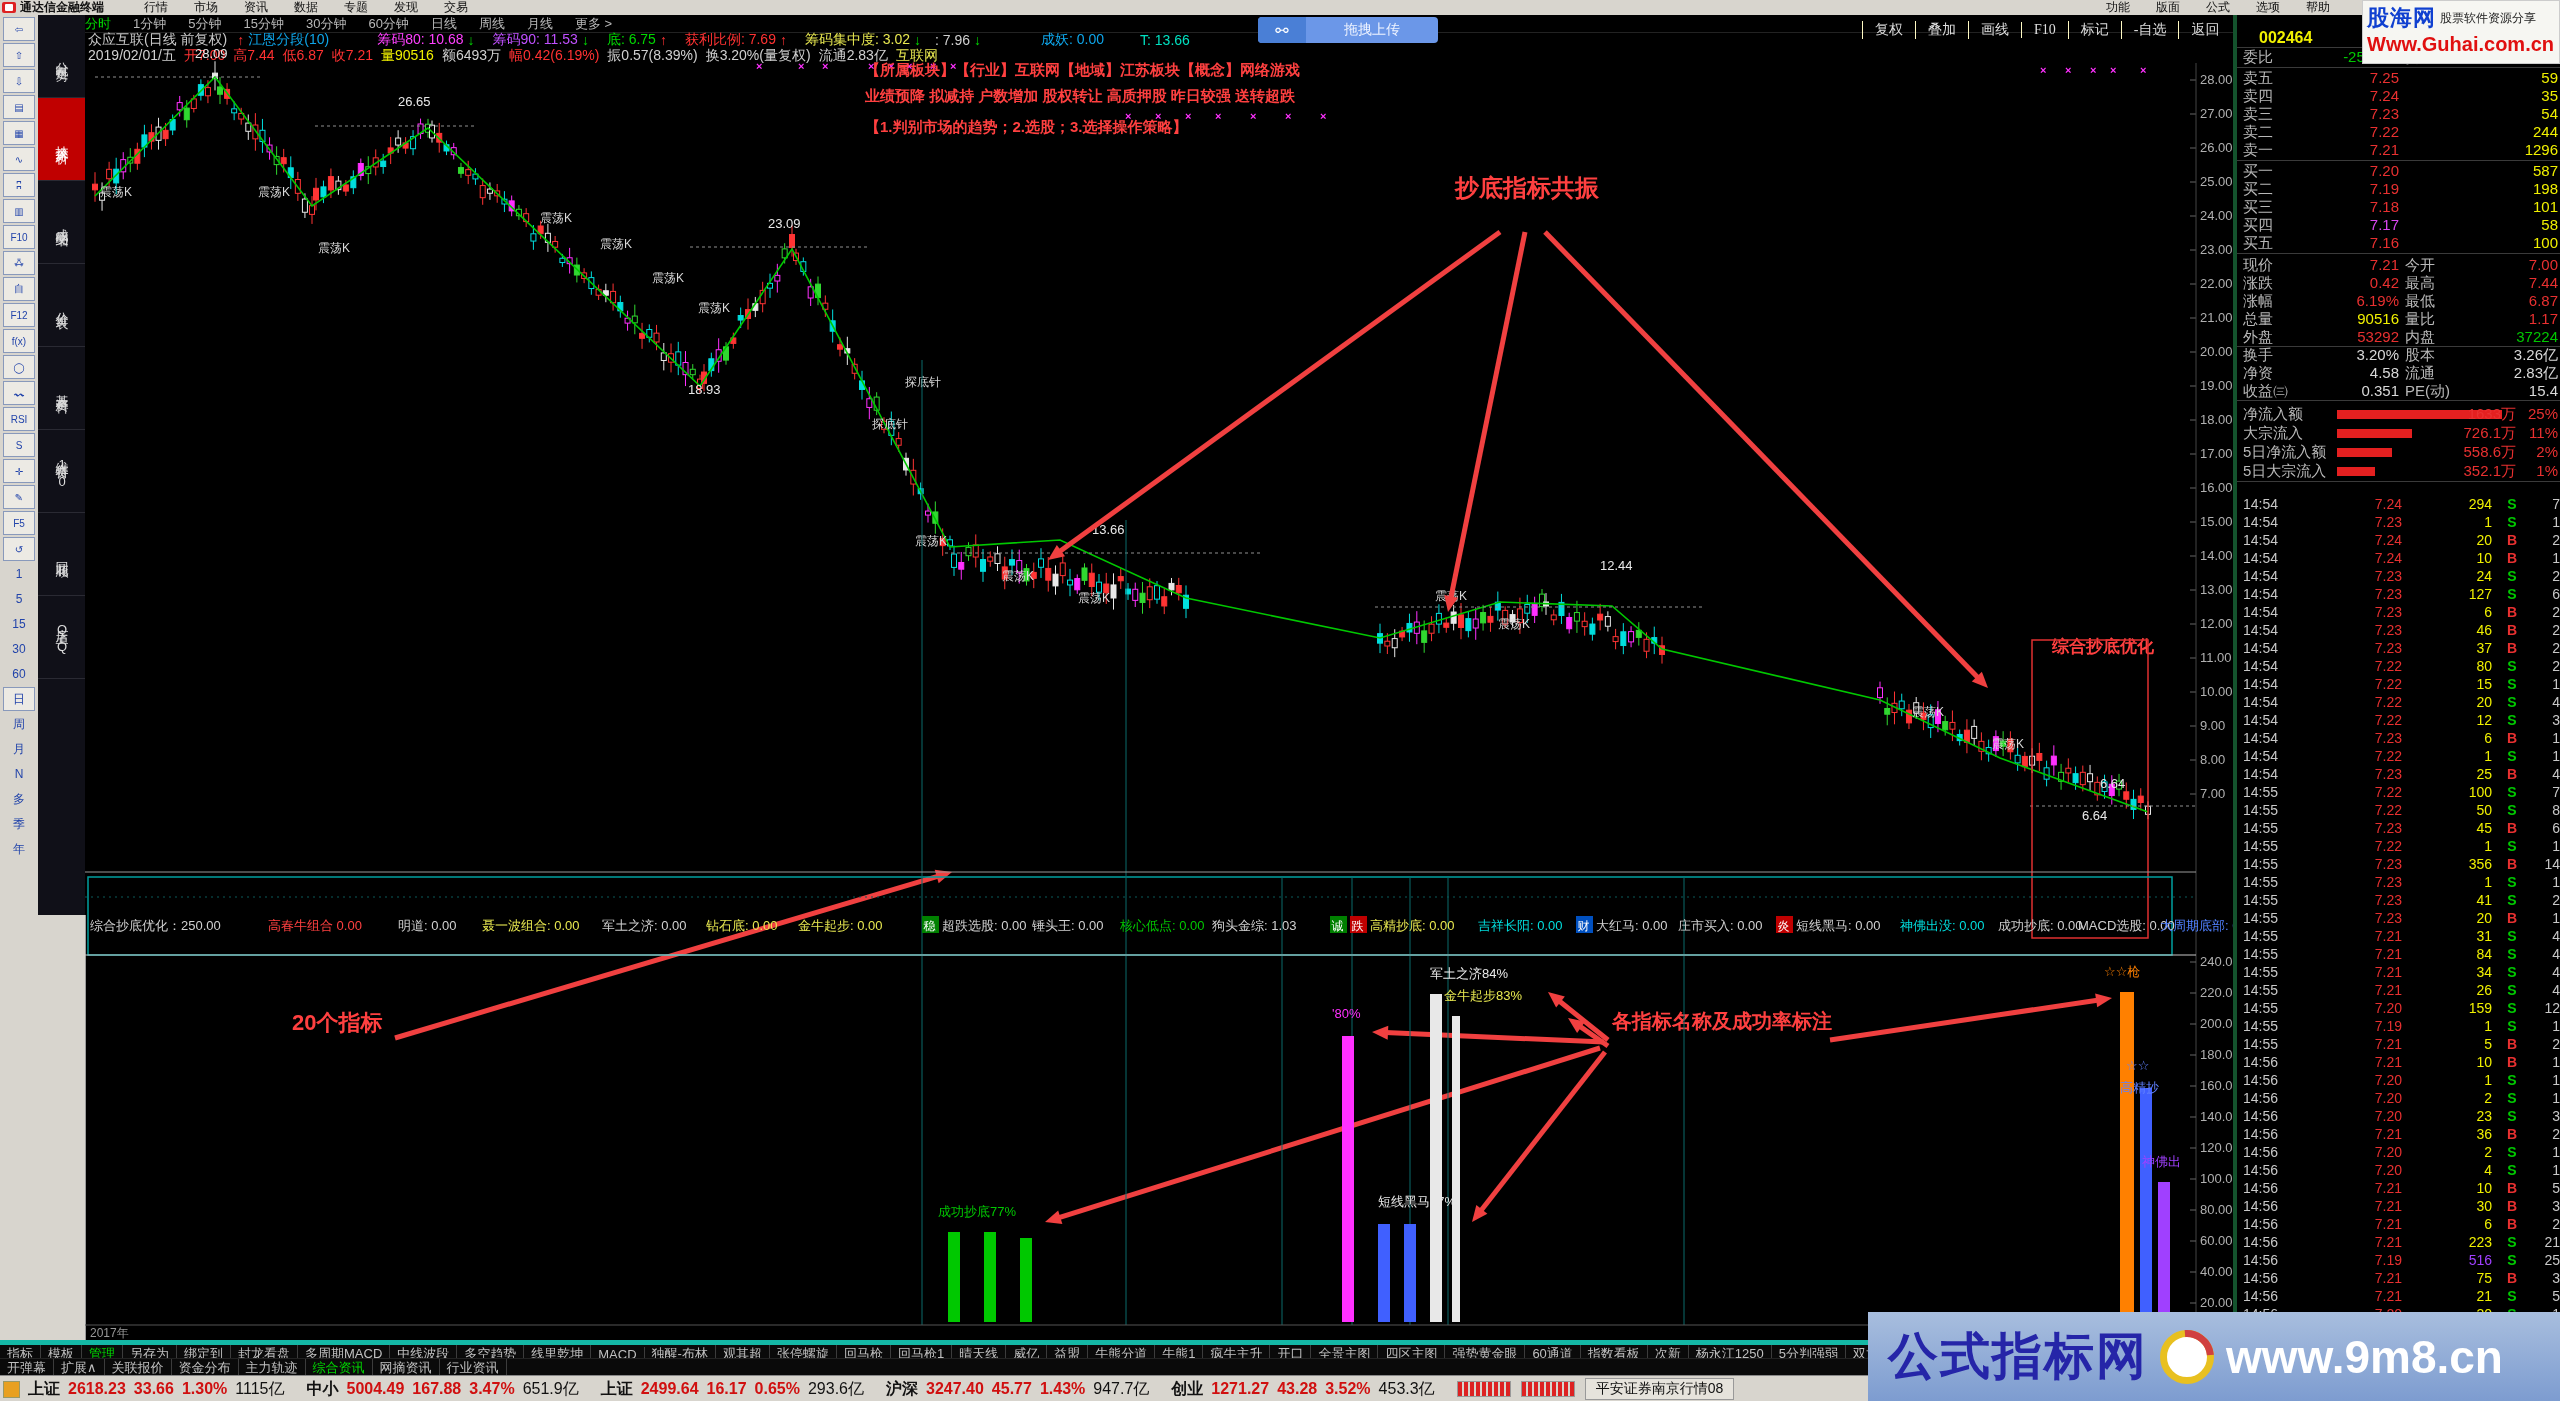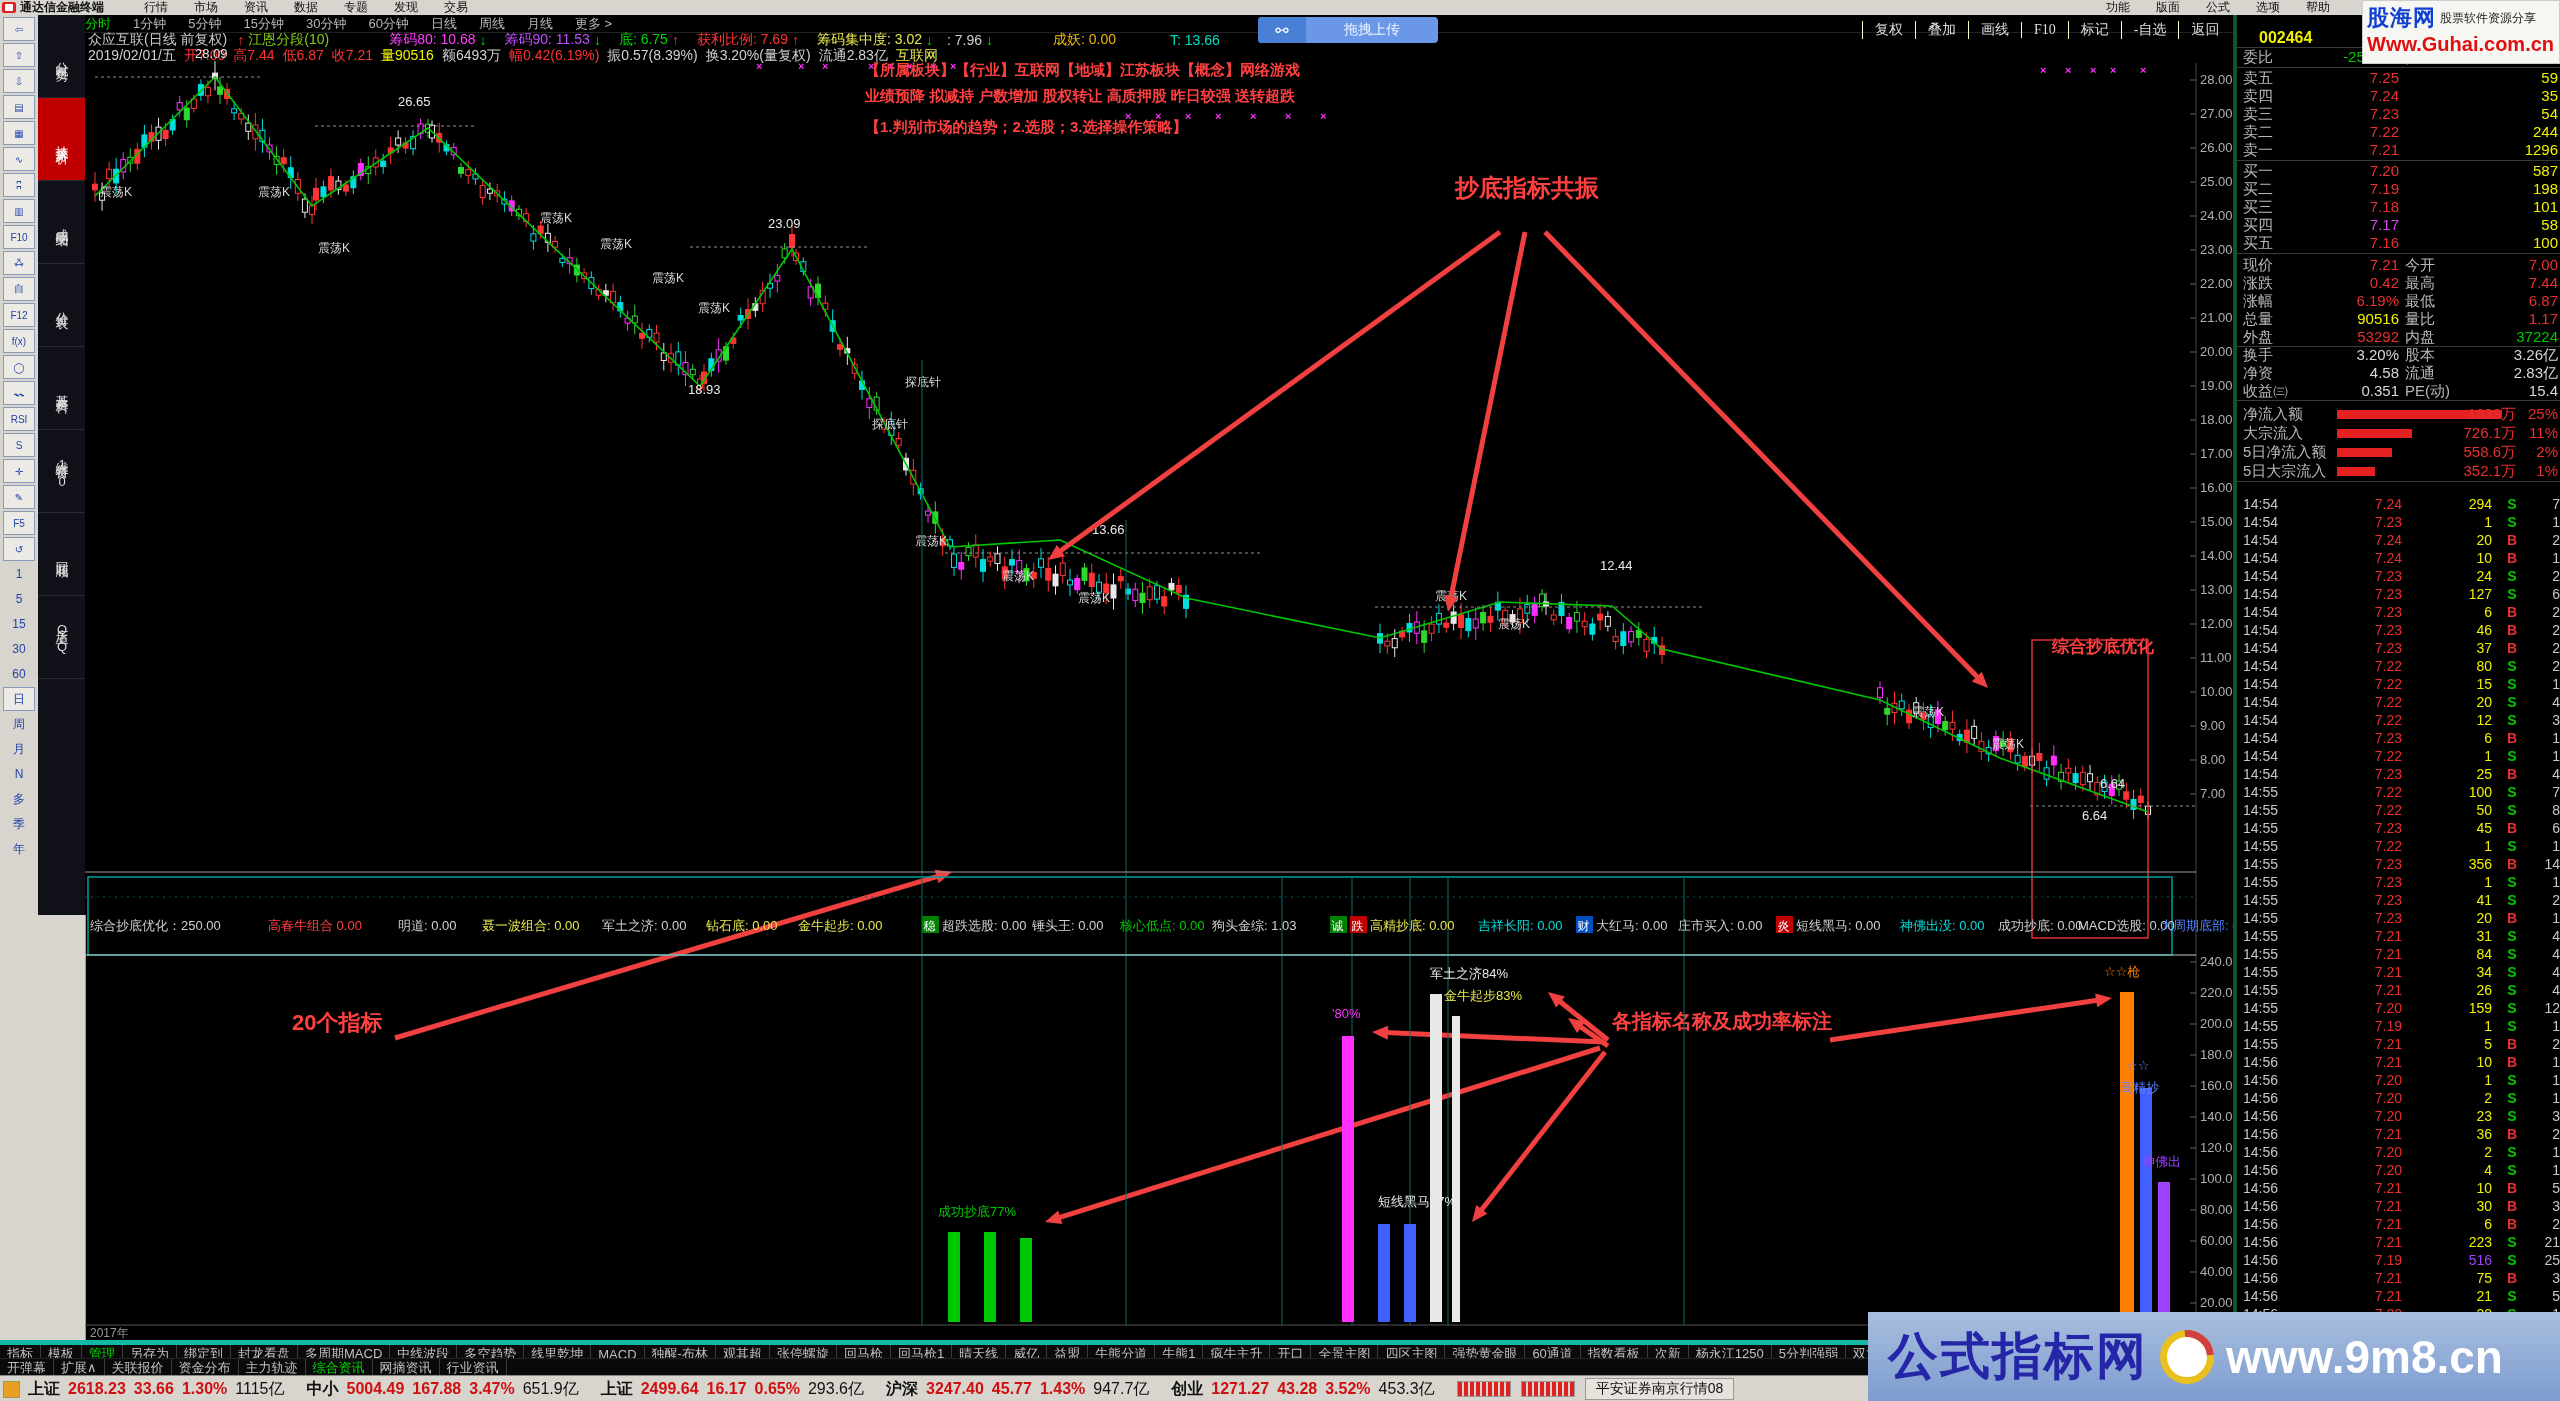--- a/index.html
+++ b/index.html
@@ -137,34 +137,34 @@
       <span class="rb">返回</span>
     </div>
   <div id="upload-btn">
     <span class="ic">⚯</span>
     <span class="tx">拖拽上传</span>
   </div>
 
   <div id="inforow">
       <span style="color: rgb(200, 200, 200); margin-right: 10px;">众应互联(日线 前复权)</span>
       <span style="color: rgb(255, 50, 50); margin-right: 4px;">↑</span>
-      <span style="color: #84cc16; margin-right: 60px;">江恩分段(10)</span>
+      <span style="color: #0ea5e9; margin-right: 48px;">江恩分段(10)</span>
       <span style="color: rgb(255, 64, 255); margin-right: 4px;">筹码80: 10.68</span>
       <span style="color: rgb(0, 216, 0); margin-right: 18px;">↓</span>
       <span style="color: rgb(192, 80, 255); margin-right: 4px;">筹码90: 11.53</span>
       <span style="color: rgb(0, 216, 0); margin-right: 18px;">↓</span>
       <span style="color: rgb(0, 216, 0); margin-right: 4px;">底: 6.75</span>
       <span style="color: rgb(255, 50, 50); margin-right: 18px;">↑</span>
       <span style="color: rgb(255, 50, 50); margin-right: 4px;">获利比例: 7.69</span>
       <span style="color: rgb(255, 50, 50); margin-right: 18px;">↑</span>
       <span style="color: rgb(232, 232, 80); margin-right: 4px;">筹码集中度: 3.02</span>
       <span style="color: rgb(0, 216, 0); margin-right: 14px;">↓</span>
       <span style="color: rgb(208, 208, 208); margin-right: 4px;">: 7.96</span>
       <span style="color: rgb(0, 216, 0); margin-right: 60px;">↓</span>
-      <span style="color: #eab308; margin-right: 54px;">成妖: 0.00</span>
+      <span style="color: #0ea5e9; margin-right: 36px;">成妖: 0.00</span>
       <span style="color: rgb(0, 224, 192); margin-right: 4px;">T: 13.66</span>
     </div>
   <div id="ohlcrow">
       <span style="color: rgb(208, 208, 208); margin-right: 8px;">2019/02/01/五</span>
       <span style="color: rgb(255, 50, 50); margin-right: 8px;">开7.00</span>
       <span style="color: rgb(255, 50, 50); margin-right: 8px;">高7.44</span>
       <span style="color: rgb(255, 50, 50); margin-right: 8px;">低6.87</span>
       <span style="color: rgb(255, 50, 50); margin-right: 8px;">收7.21</span>
       <span style="color: rgb(240, 240, 0); margin-right: 8px;">量90516</span>
       <span style="color: rgb(208, 208, 208); margin-right: 8px;">额6493万</span>

